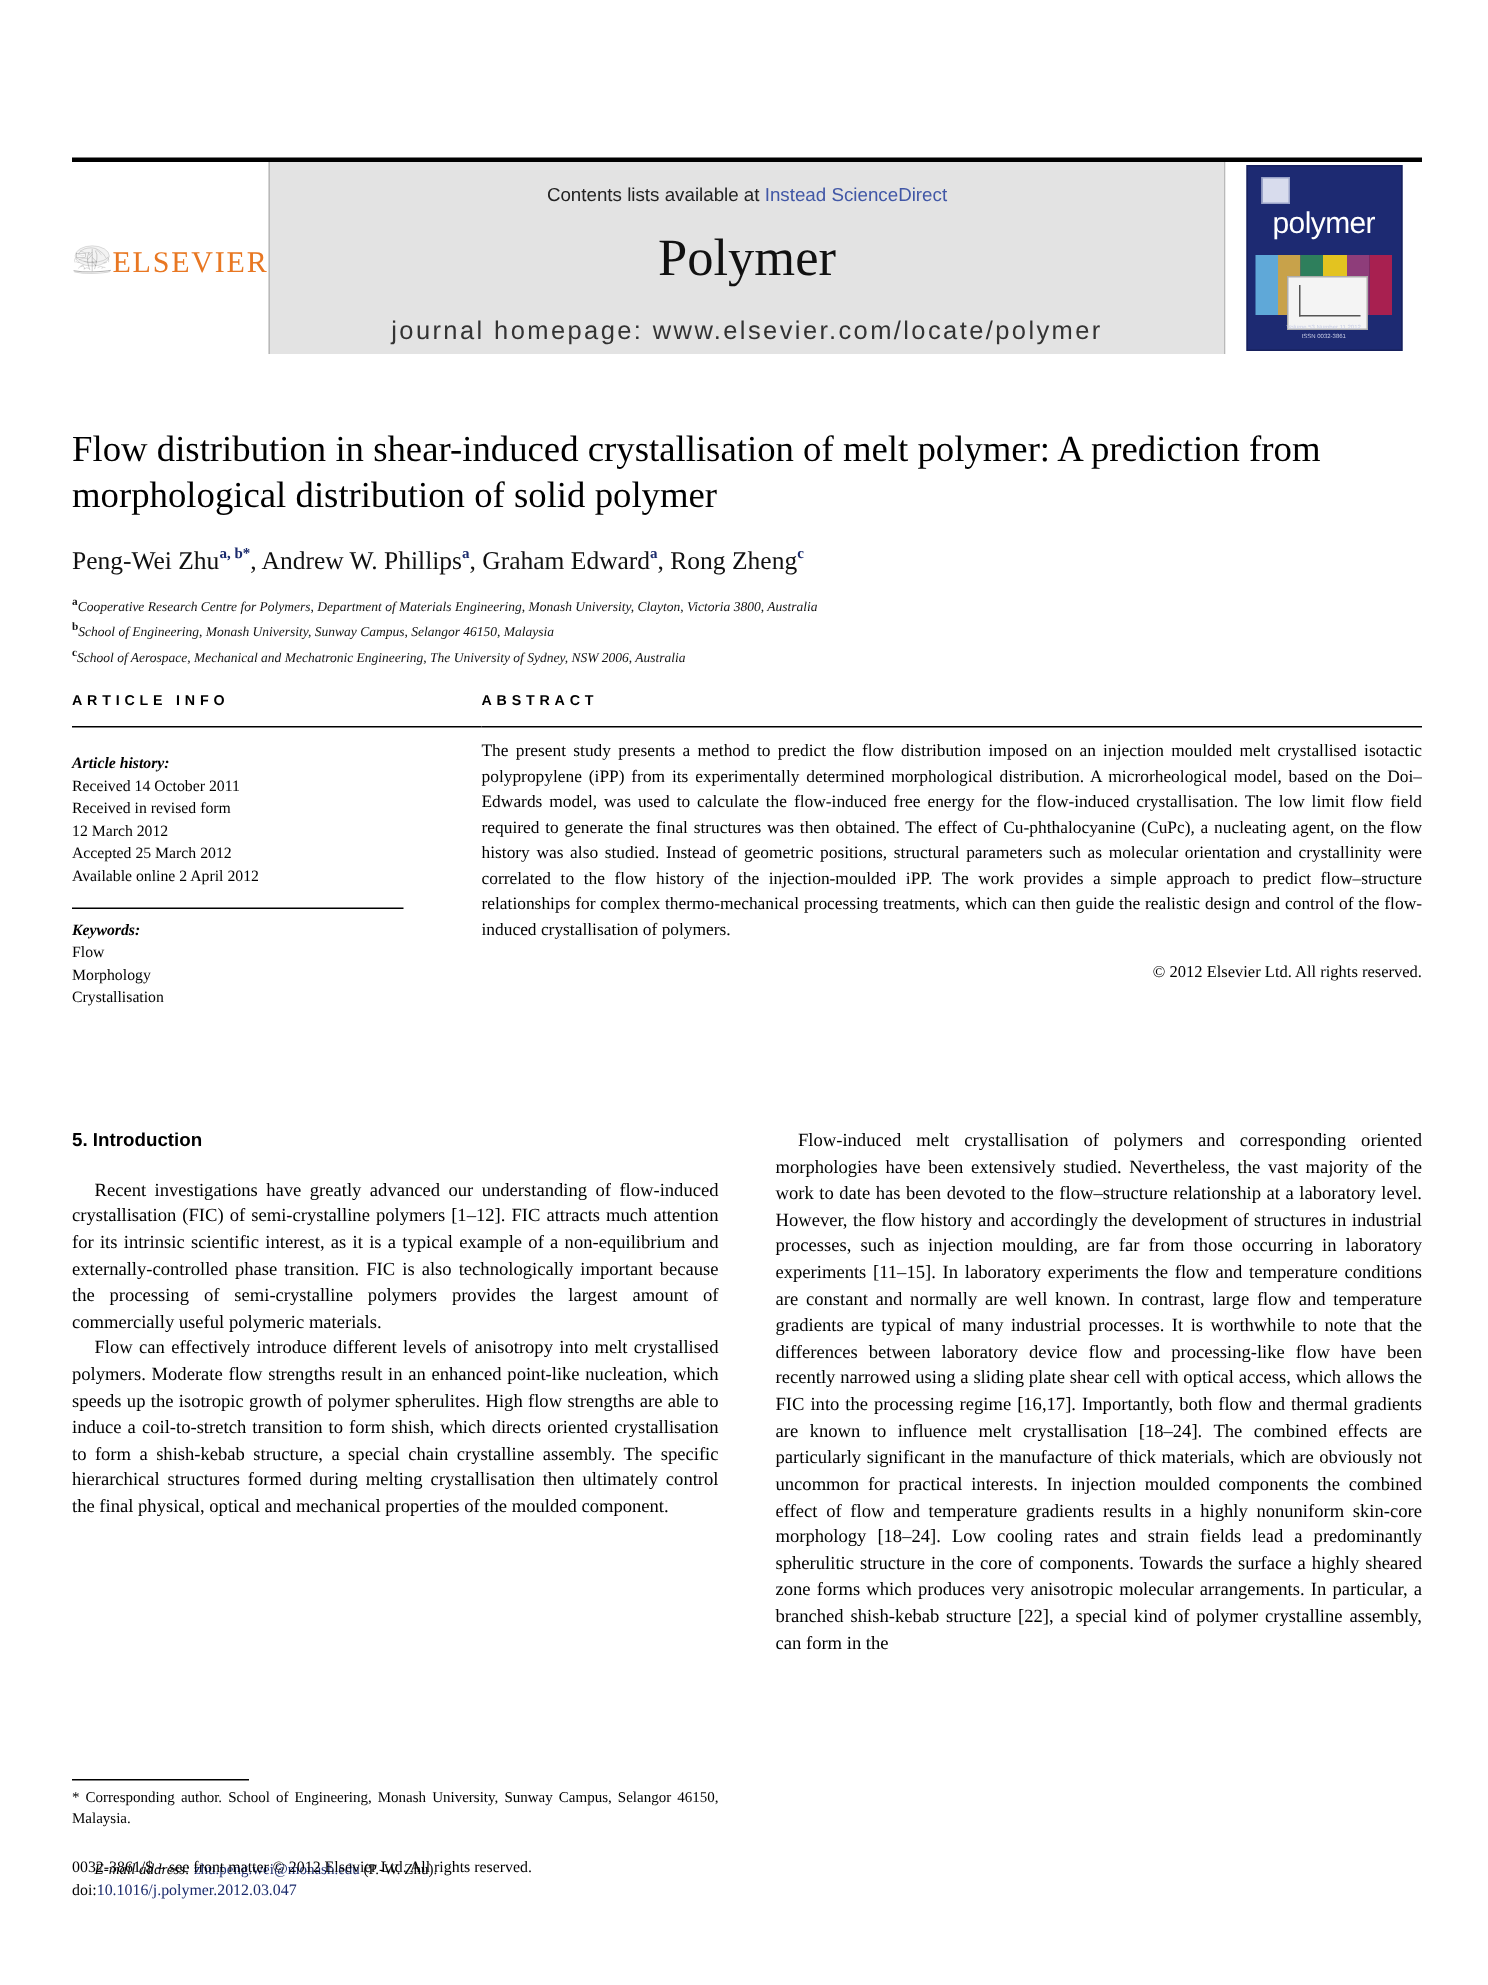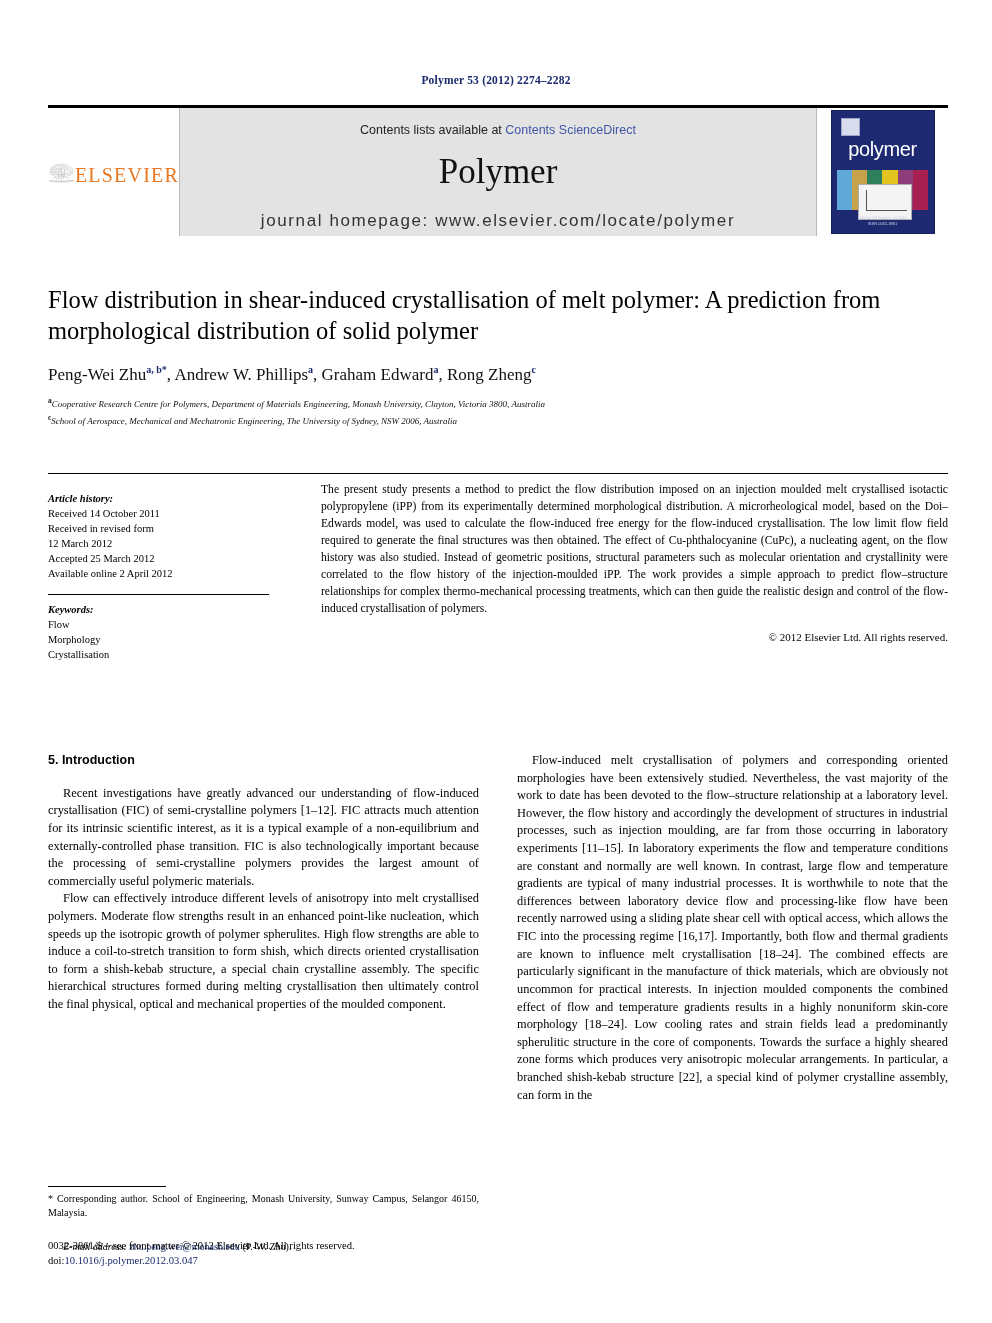--- a/index.html
+++ b/index.html
@@ -323,21 +323,20 @@
     font-size: 10.6px;
     line-height: 1.45;
   }
   .doi-link { color: #1a2a6c; }
 </style>
 </head>
 <body>
 
 <div class="page">
 
-  <div class="running-head">Polymer 53 (2012) 2274–2282</div>
 
   <div class="masthead">
 
     <div class="masthead-left">
       <svg class="elsevier-tree" viewBox="0 0 104 86">
         <g stroke="#6b6b6b" stroke-width="0.7" fill="none">
           <ellipse cx="52" cy="30" rx="44" ry="26" fill="#f3f3f3" stroke="#8a8a8a"></ellipse>
           <path d="M14 28 q10 -16 26 -18 q18 -3 30 6 q14 9 18 20" stroke="#7a7a7a"></path>
           <path d="M10 34 q14 10 30 12 q22 3 40 -4 q10 -4 14 -10" stroke="#7a7a7a"></path>
           <path d="M20 16 q12 8 26 6 M30 44 q16 6 34 0 M18 40 q12 -6 22 -4 M62 14 q10 6 14 14" stroke="#909090"></path>
@@ -361,21 +360,21 @@
           <g stroke="#7e7e7e">
             <path d="M8 36 q-3 6 0 11 M10 44 q4 4 9 3"></path>
             <path d="M92 34 q4 6 2 12 M90 46 q-5 3 -9 1"></path>
           </g>
         </g>
       </svg>
       <div class="elsevier-word">ELSEVIER</div>
     </div>
 
     <div class="masthead-center">
-      <div class="contents-line"><span>Contents lists available at </span><span class="sd">Contents ScienceDirect</span></div>
+      <div class="contents-line"><span>Contents lists available at </span><span class="sd">Instead ScienceDirect</span></div>
       <div class="journal-name">Polymer</div>
       <div class="homepage-line">journal homepage: www.elsevier.com/locate/polymer</div>
     </div>
 
     <div class="masthead-right">
       <div class="cover">
         <div class="cover-badge"></div>
         <div class="cover-title">polymer</div>
         <div class="cover-strip">
           <div style="background:#5fa8d8"></div>
@@ -399,25 +398,30 @@
 
     <div class="authors">
       <span>Peng-Wei Zhu</span><sup>a, b</sup><sup>*</sup>,
       <span>Andrew W. Phillips</span><sup>a</sup>,
       <span>Graham Edward</span><sup>a</sup>,
       <span>Rong Zheng</span><sup>c</sup>
     </div>
 
     <div class="affiliations">
       <div><sup>a</sup><span>Cooperative Research Centre for Polymers, Department of Materials Engineering, Monash University, Clayton, Victoria 3800, Australia</span></div>
+      <div><sup>b</sup><span>School of Engineering, Monash University, Sunway Campus, Selangor 46150, Malaysia</span></div>
       <div><sup>c</sup><span>School of Aerospace, Mechanical and Mechatronic Engineering, The University of Sydney, NSW 2006, Australia</span></div>
     </div>
   </div>
 
   <div class="info-abstract">
+    <div class="ia-heads">
+      <div class="ia-head left">ARTICLE INFO</div>
+      <div class="ia-head">ABSTRACT</div>
+    </div>
 
     <div class="ia-body">
       <div class="info-col">
         <div class="info-label">Article history:</div>
         <div>Received 14 October 2011</div>
         <div>Received in revised form</div>
         <div>12 March 2012</div>
         <div>Accepted 25 March 2012</div>
         <div>Available online 2 April 2012</div>
 

